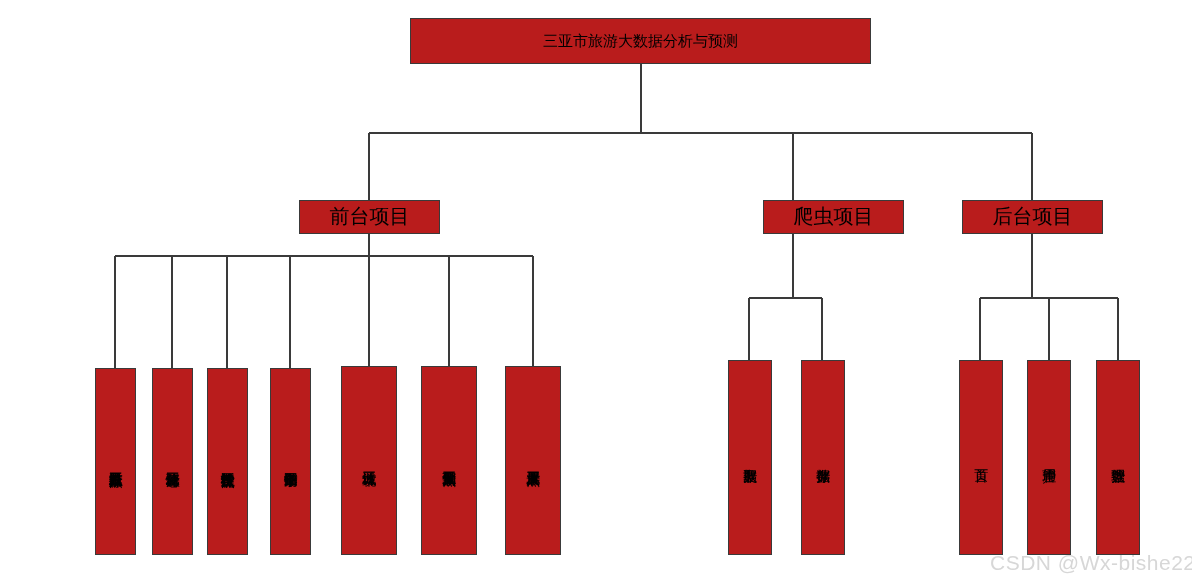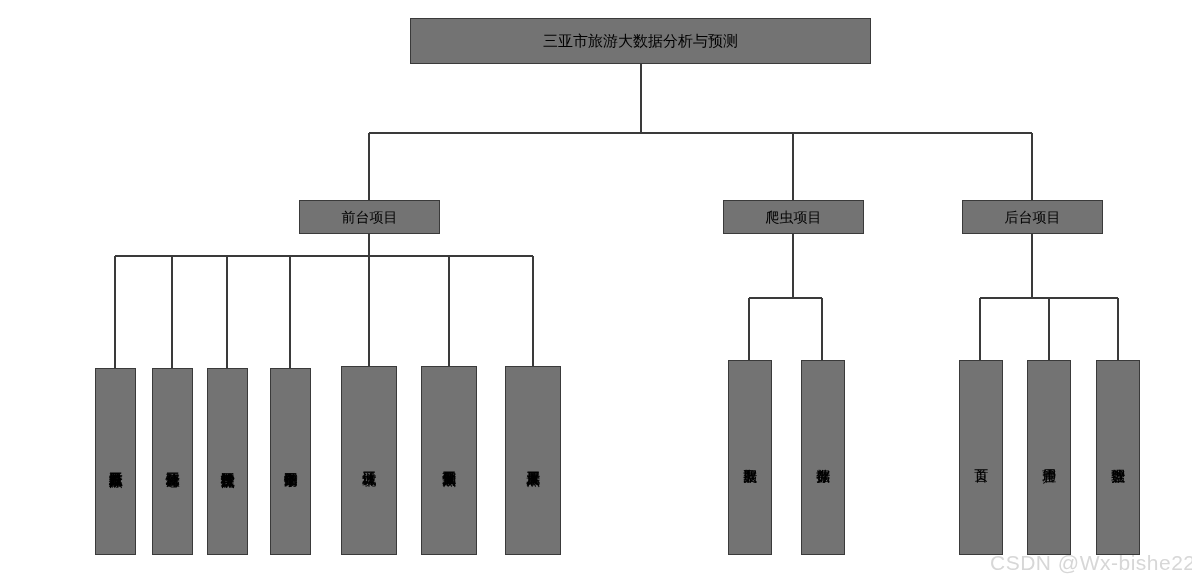--- a/index.html
+++ b/index.html
@@ -20,32 +20,32 @@
     left: 0;
     top: 0;
     width: 1192px;
     height: 581px;
     pointer-events: none;
   }
   .node {
     position: absolute;
     box-sizing: border-box;
     border: 1px solid #3a3a3a;
-    background: #737373;
+    background: #b91c1c;
     display: flex;
     align-items: center;
     justify-content: center;
     color: #000000;
     line-height: 1.18;
   }
   .node.root {
     font-size: 15px;
   }
   .node.level2 {
-    font-size: 14px;
+    font-size: 20px;
   }
   .node.leaf {
     font-size: 14px;
     writing-mode: vertical-rl;
     text-orientation: upright;
     letter-spacing: 0px;
     padding: 6px 0;
     text-align: center;
   }
   .node.leaf .label {
@@ -106,21 +106,21 @@
     </g>
   </svg>
 
   <div class="node root" style="left:410px; top:18px; width:461px; height:46px;">
     <span class="label">三亚市旅游大数据分析与预测</span>
   </div>
 
   <div class="node level2" style="left:299px; top:200px; width:141px; height:34px;">
     <span class="label">前台项目</span>
   </div>
-  <div class="node level2" style="left:723px; top:200px; width:141px; height:34px;justify-content:center;">
+  <div class="node level2" style="left:763px; top:200px; width:141px; height:34px;justify-content:center;">
     <span class="label">爬虫项目</span>
   </div>
   <div class="node level2" style="left:962px; top:200px; width:141px; height:34px;text-align:center;">
     <span class="label">后台项目</span>
   </div>
 
   <div class="node leaf" style="left:95px; top:368px; width:41px; height:187px;">
     <span class="label">三亚景点简介以及推荐</span>
   </div>
   <div class="node leaf" style="left:152px; top:368px; width:41px; height:187px;">

